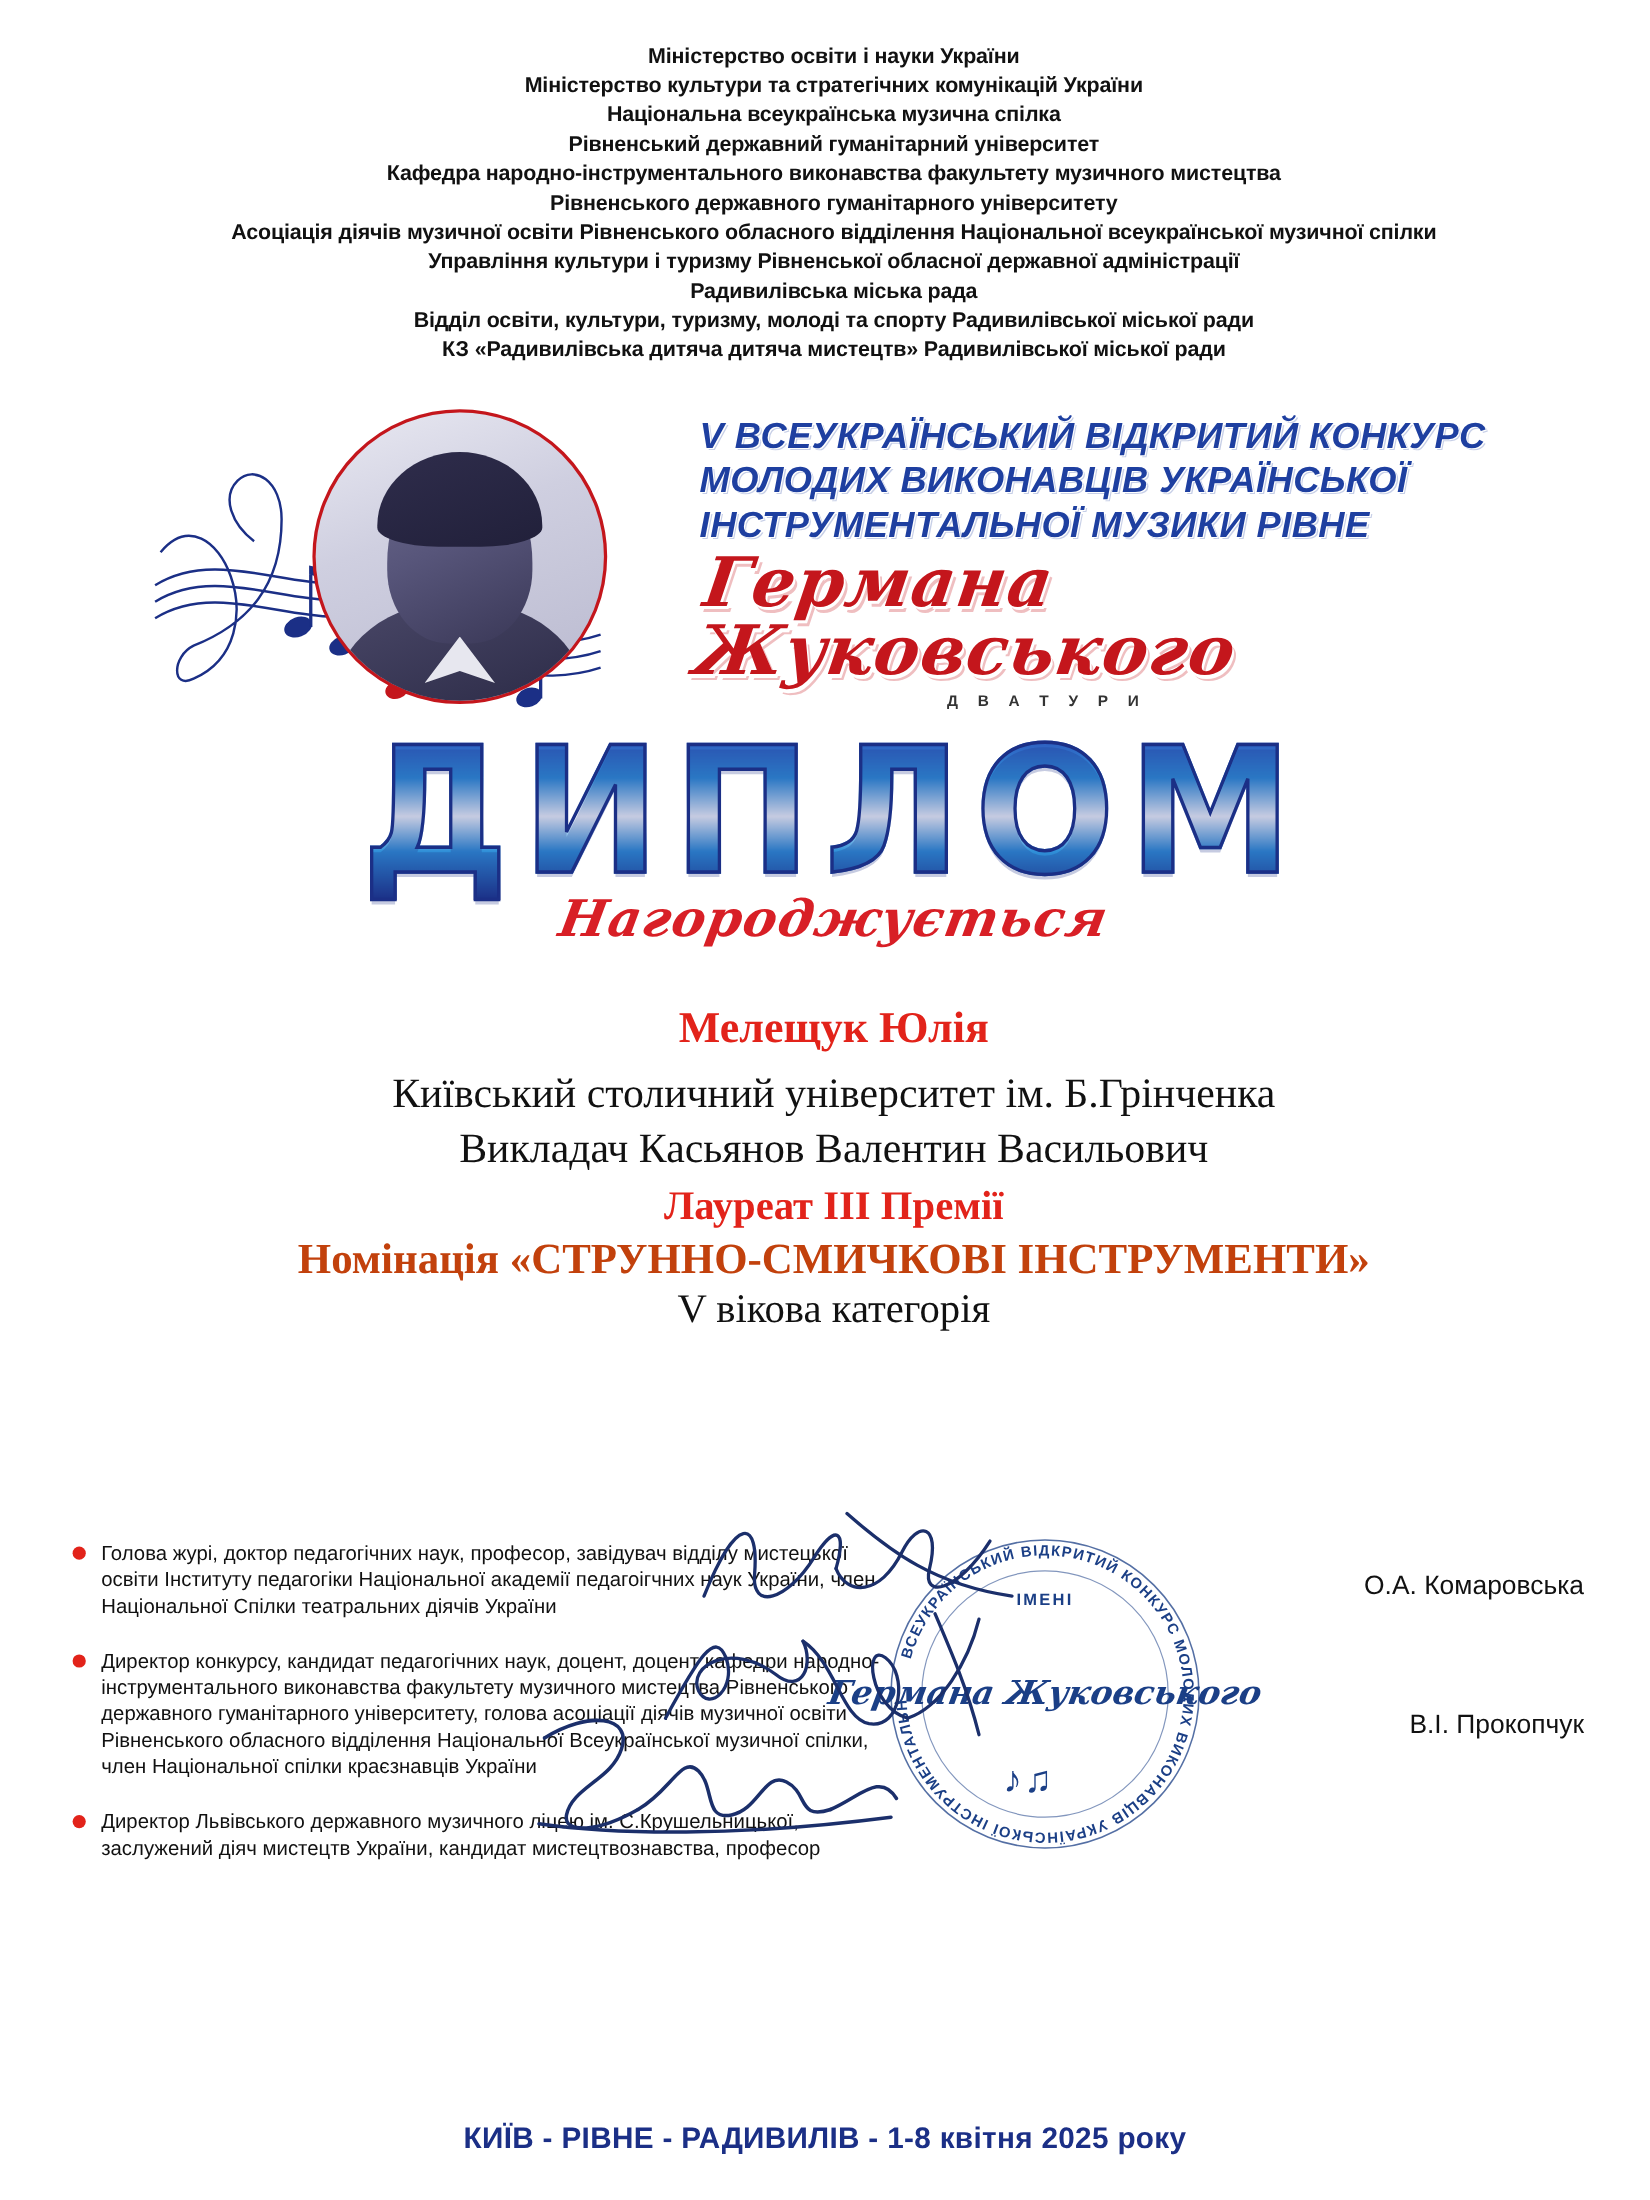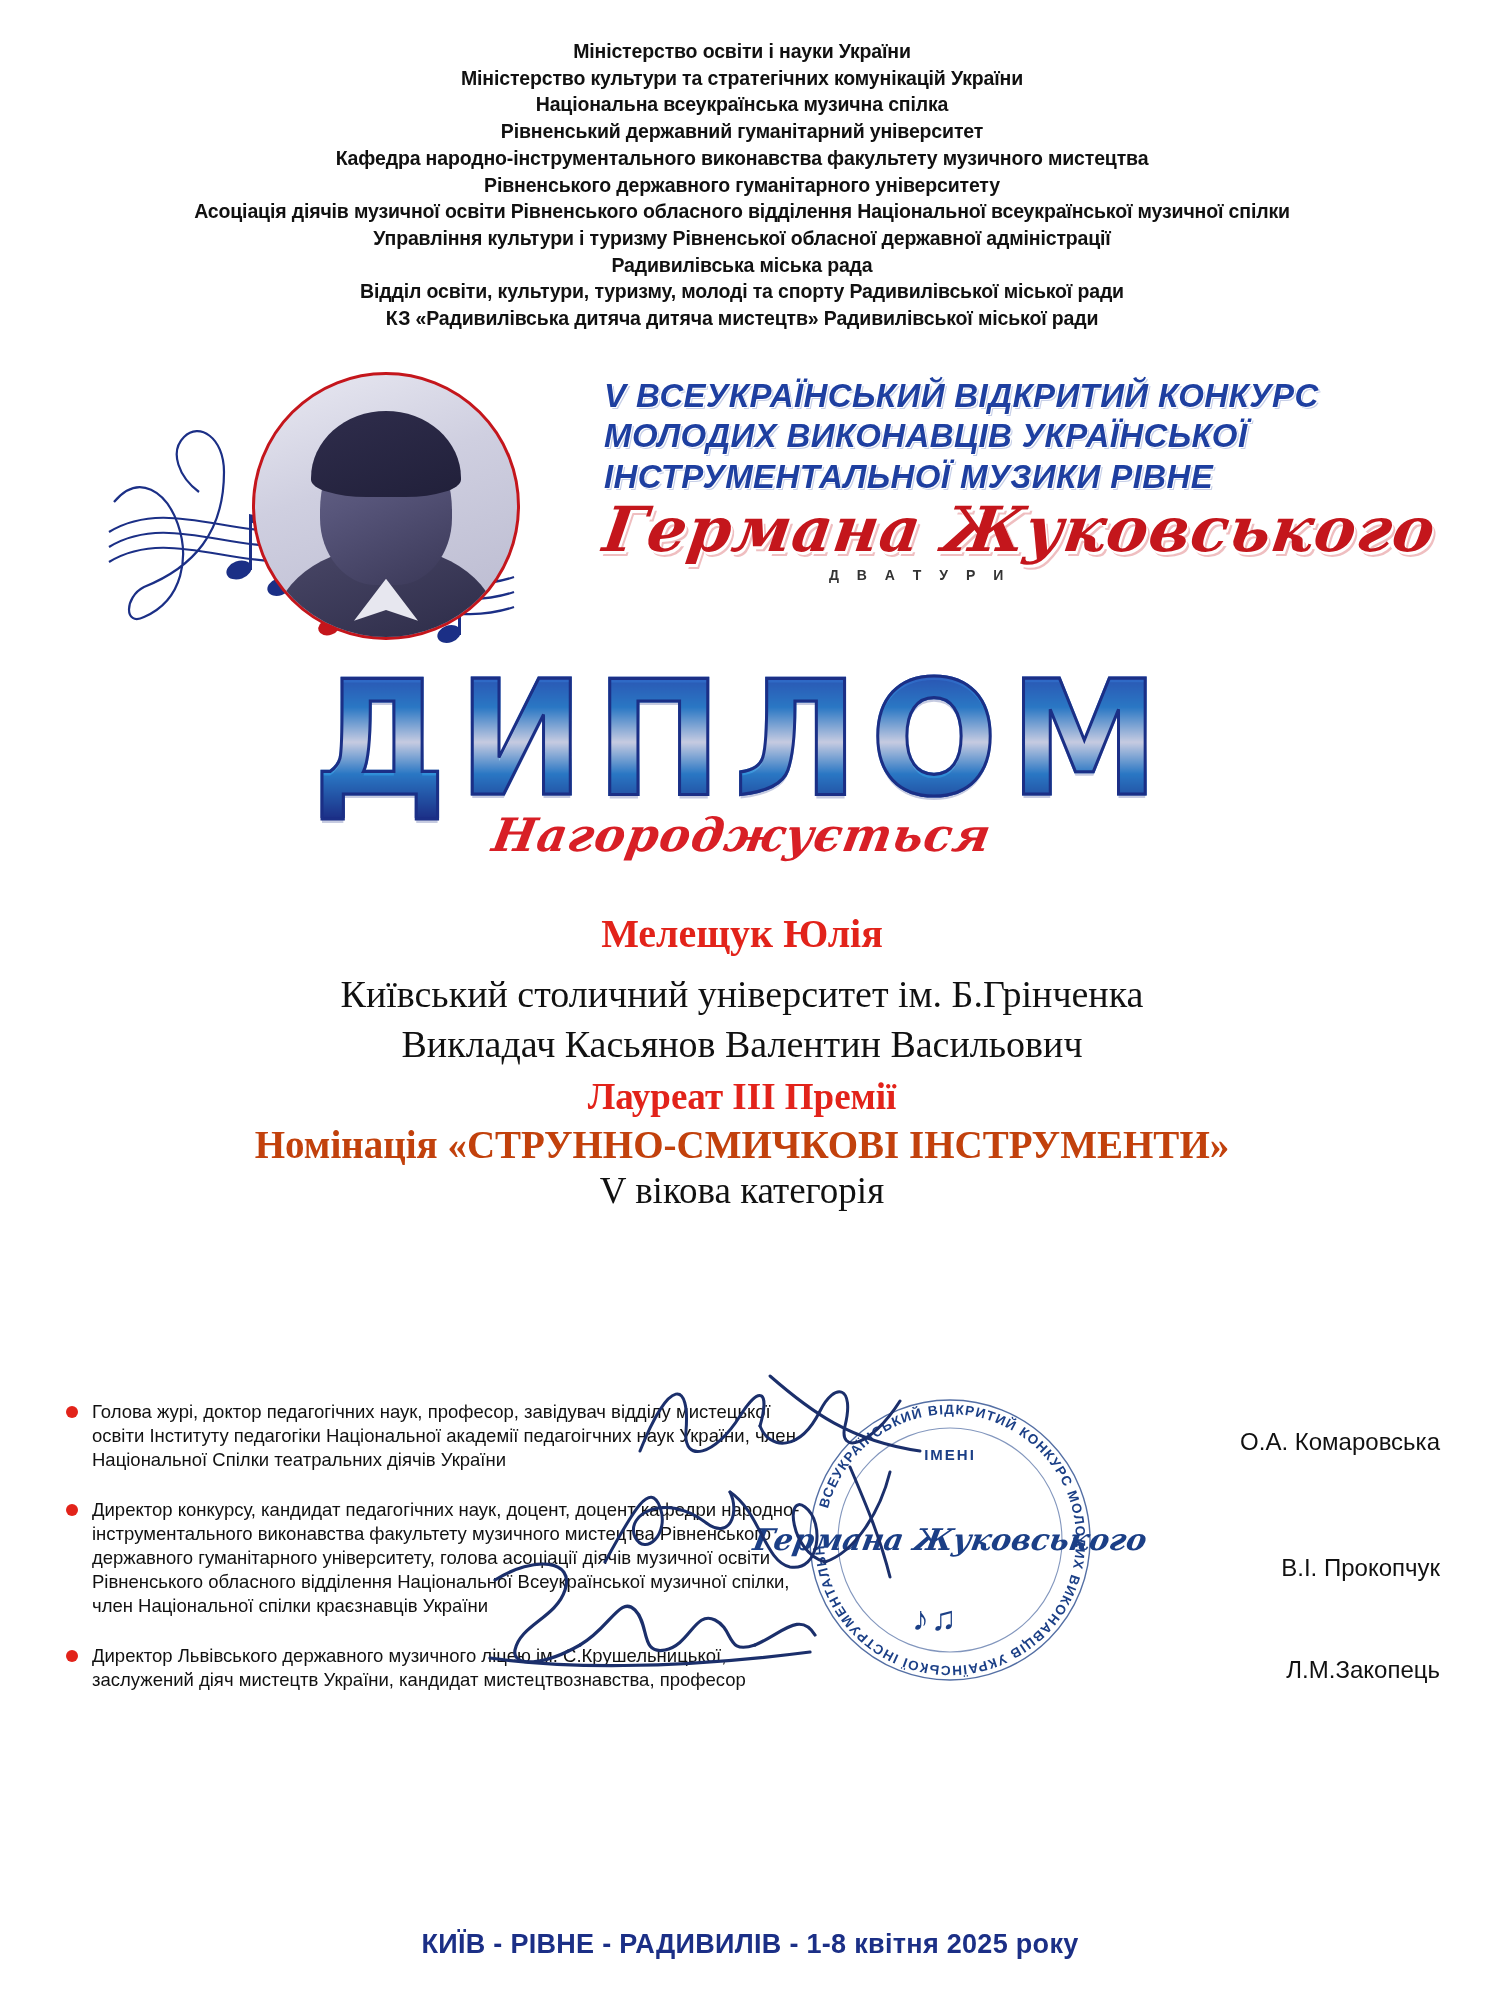--- a/index.html
+++ b/index.html
@@ -14,21 +14,21 @@
     font-family: "Liberation Sans", sans-serif;
     color: #161616;
     overflow: hidden;
   }
 
   .page {
     position: relative;
     width: 1500px;
     height: 2000px;
     box-sizing: border-box;
-    padding: 38px 60px 0 44px;
+    padding: 38px 60px 0 76px;
   }
 
   
   .org-block {
     text-align: center;
     font-weight: bold;
     font-size: 19.5px;
     line-height: 1.37;
     letter-spacing: -0.15px;
     color: #111;
@@ -478,23 +478,20 @@
         </g>
       </svg>
 
       <div class="sign-rows">
         <div class="sign-row">
           <div class="who">О.А. Комаровська</div>
         </div>
         <div class="sign-row">
           <div class="who">В.І. Прокопчук</div>
         </div>
-        <div class="sign-row">
-          <div class="who">Л.М.Закопець</div>
-        </div>
       </div>
     </div>
   </div>
 
   <div class="footer">
     <span class="red">КИЇВ - РІВНЕ - РАДИВИЛІВ - 1-8 квітня 2025 року</span>
   </div>
 
 </div>
 

